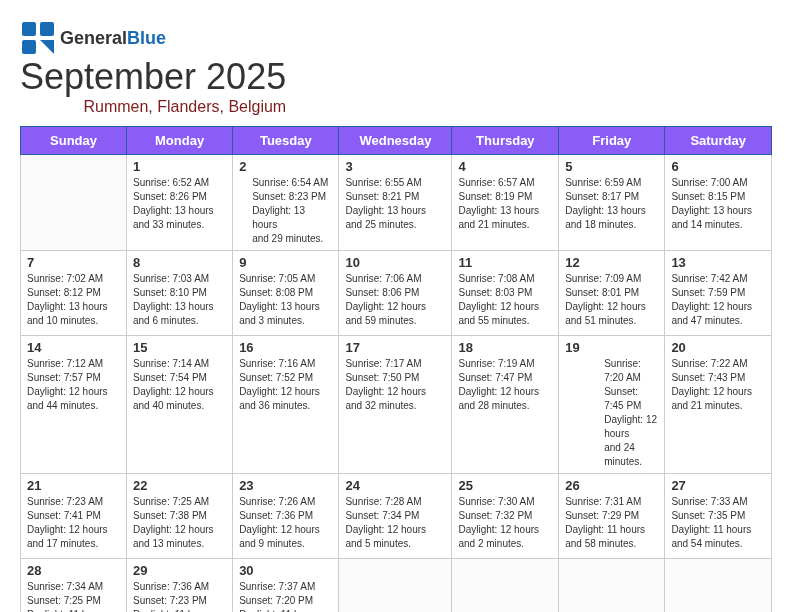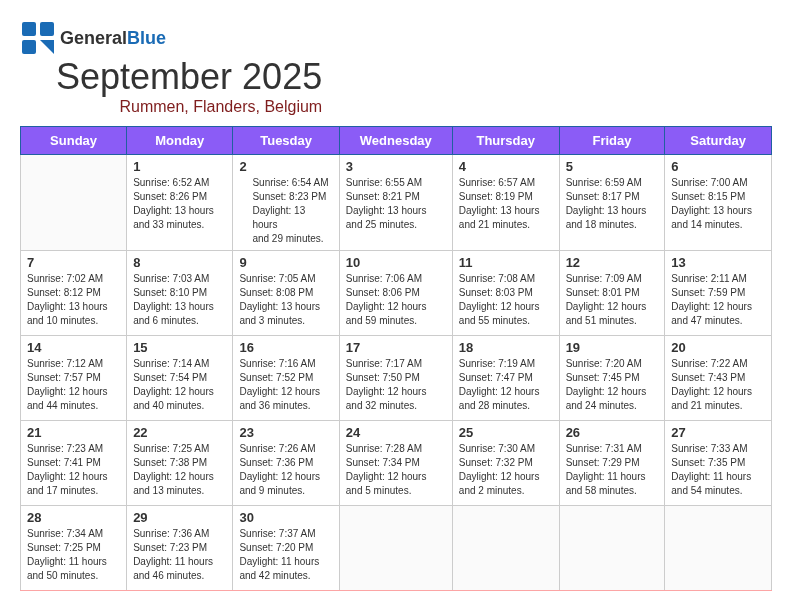--- a/index.html
+++ b/index.html
@@ -26,21 +26,20 @@
       align-items: center;
       gap: 4px;
     }
     .title-block {
       text-align: right;
     }
     .month-title {
       font-size: 36px;
       color: #333;
       font-weight: normal;
-      margin-left: 36px;
     }
     .location {
       font-size: 16px;
       color: #7f1d1d;
     }
     table {
       width: 100%;
       border-collapse: collapse;
       border: 1px solid #ccc;
     }
@@ -198,21 +197,21 @@
           </td>
           <td>
             <span class="day-number">12</span>
             <div class="day-info" style="white-space: pre-line;">Sunrise: 7:09 AM
 Sunset: 8:01 PM
 Daylight: 12 hours
 and 51 minutes.</div>
           </td>
           <td>
             <span class="day-number">13</span>
-            <div class="day-info" style="white-space: pre-line;">Sunrise: 2:11 AM
+            <div class="day-info" style="white-space: pre-line;">Sunrise: 7:42 AM
 Sunset: 7:59 PM
 Daylight: 12 hours
 and 47 minutes.</div>
           </td>
         </tr>
         <tr>
           <td>
             <span class="day-number">14</span>
             <div class="day-info" style="white-space: pre-line;">Sunrise: 7:12 AM
 Sunset: 7:57 PM
@@ -242,21 +241,21 @@
           </td>
           <td>
             <span class="day-number">18</span>
             <div class="day-info" style="white-space: pre-line;">Sunrise: 7:19 AM
 Sunset: 7:47 PM
 Daylight: 12 hours
 and 28 minutes.</div>
           </td>
           <td>
             <span class="day-number">19</span>
-            <div class="day-info" style="white-space: pre-line;">Sunrise: 7:20 AM
+            <div class="day-info" style="white-space: pre-line; margin-left: 39px;">Sunrise: 7:20 AM
 Sunset: 7:45 PM
 Daylight: 12 hours
 and 24 minutes.</div>
           </td>
           <td>
             <span class="day-number">20</span>
             <div class="day-info" style="white-space: pre-line;">Sunrise: 7:22 AM
 Sunset: 7:43 PM
 Daylight: 12 hours
 and 21 minutes.</div>

